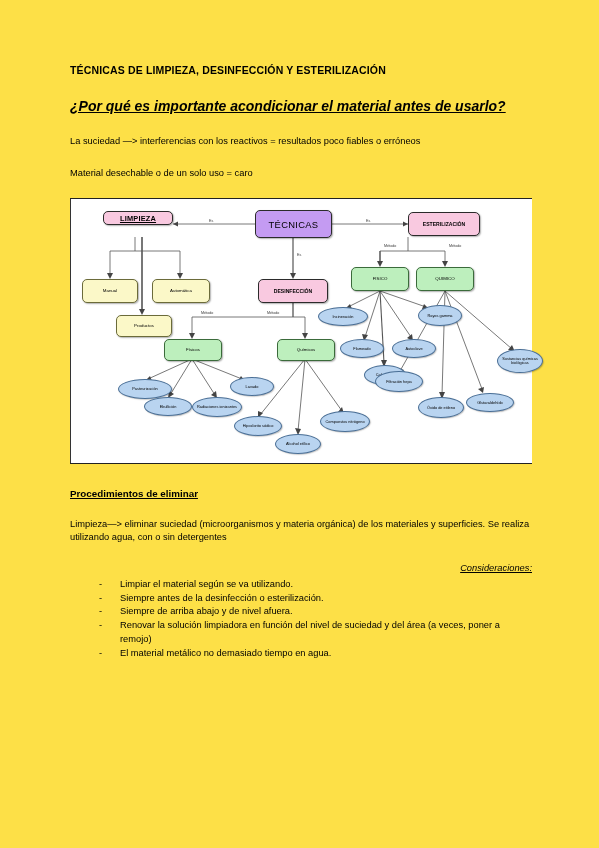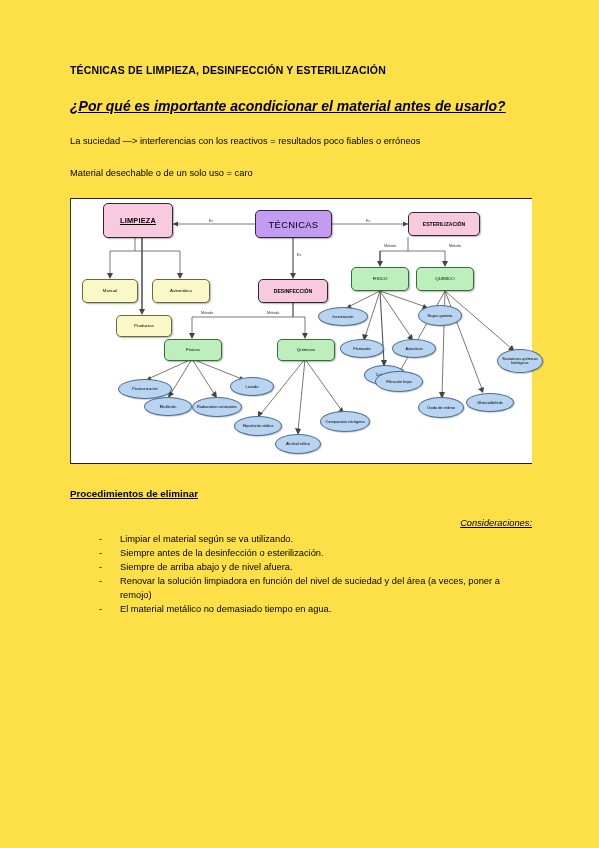--- a/index.html
+++ b/index.html
@@ -230,21 +230,21 @@
         </svg>
 
         <div class="edge-label" style="left:138px;top:20px;">Es</div>
         <div class="edge-label" style="left:295px;top:20px;">Es</div>
         <div class="edge-label" style="left:226px;top:54px;">Es</div>
         <div class="edge-label" style="left:130px;top:112px;">Método</div>
         <div class="edge-label" style="left:196px;top:112px;">Método</div>
         <div class="edge-label" style="left:313px;top:45px;">Método</div>
         <div class="edge-label" style="left:378px;top:45px;">Método</div>
 
-        <div class="node nbox n-pink n-title" style="left:33px;top:4px;width:70px;height:35px;text-decoration:underline;">LIMPIEZA</div>
+        <div class="node nbox n-pink n-title" style="left:33px;top:12px;width:70px;height:14px;text-decoration:underline;">LIMPIEZA</div>
 
         <div class="node nbox n-purple n-tec" style="left:185px;top:11px;width:77px;height:28px;">TÉCNICAS</div>
 
         <div class="node nbox n-pink n-sub" style="left:338px;top:13px;width:72px;height:24px;">ESTERILIZACIÓN</div>
 
         <div class="node nbox n-pink n-sub" style="left:188px;top:80px;width:70px;height:24px;">DESINFECCIÓN</div>
 
         <div class="node nbox n-yellow n-lab" style="left:12px;top:80px;width:56px;height:24px;">Manual</div>
         <div class="node nbox n-yellow n-lab" style="left:82px;top:80px;width:58px;height:24px;">Automática</div>
         <div class="node nbox n-yellow n-lab" style="left:46px;top:116px;width:56px;height:22px;">Productos</div>
@@ -273,20 +273,21 @@
         <div class="node ell n-ell" style="left:305px;top:172px;width:48px;height:21px;">Filtración hepa</div>
         <div class="node ell n-ell" style="left:348px;top:198px;width:46px;height:21px;">Óxido de etileno</div>
         <div class="node ell n-ell" style="left:396px;top:194px;width:48px;height:19px;">Glutaraldehído</div>
         <div class="node ell n-ell" style="left:427px;top:150px;width:46px;height:24px;">Sustancias químicas biológicas</div>
 
       </div>
     </div>
 
     <div class="lower">
       <div class="sec-head">Procedimientos de eliminar</div>
+      <p class="para">Limpieza—&gt; eliminar suciedad (microorganismos y materia orgánica) de los materiales y superficies. Se realiza utilizando agua, con o sin detergentes</p>
       <div class="consider">Consideraciones:</div>
       <ul class="bullets">
         <li>Limpiar el material según se va utilizando.</li>
         <li>Siempre antes de la desinfección o esterilización.</li>
         <li>Siempre de arriba abajo y de nivel afuera.</li>
         <li>Renovar la solución limpiadora en función del nivel de suciedad y del área (a veces, poner a remojo)</li>
         <li>El material metálico no demasiado tiempo en agua.</li>
       </ul>
     </div>
 

